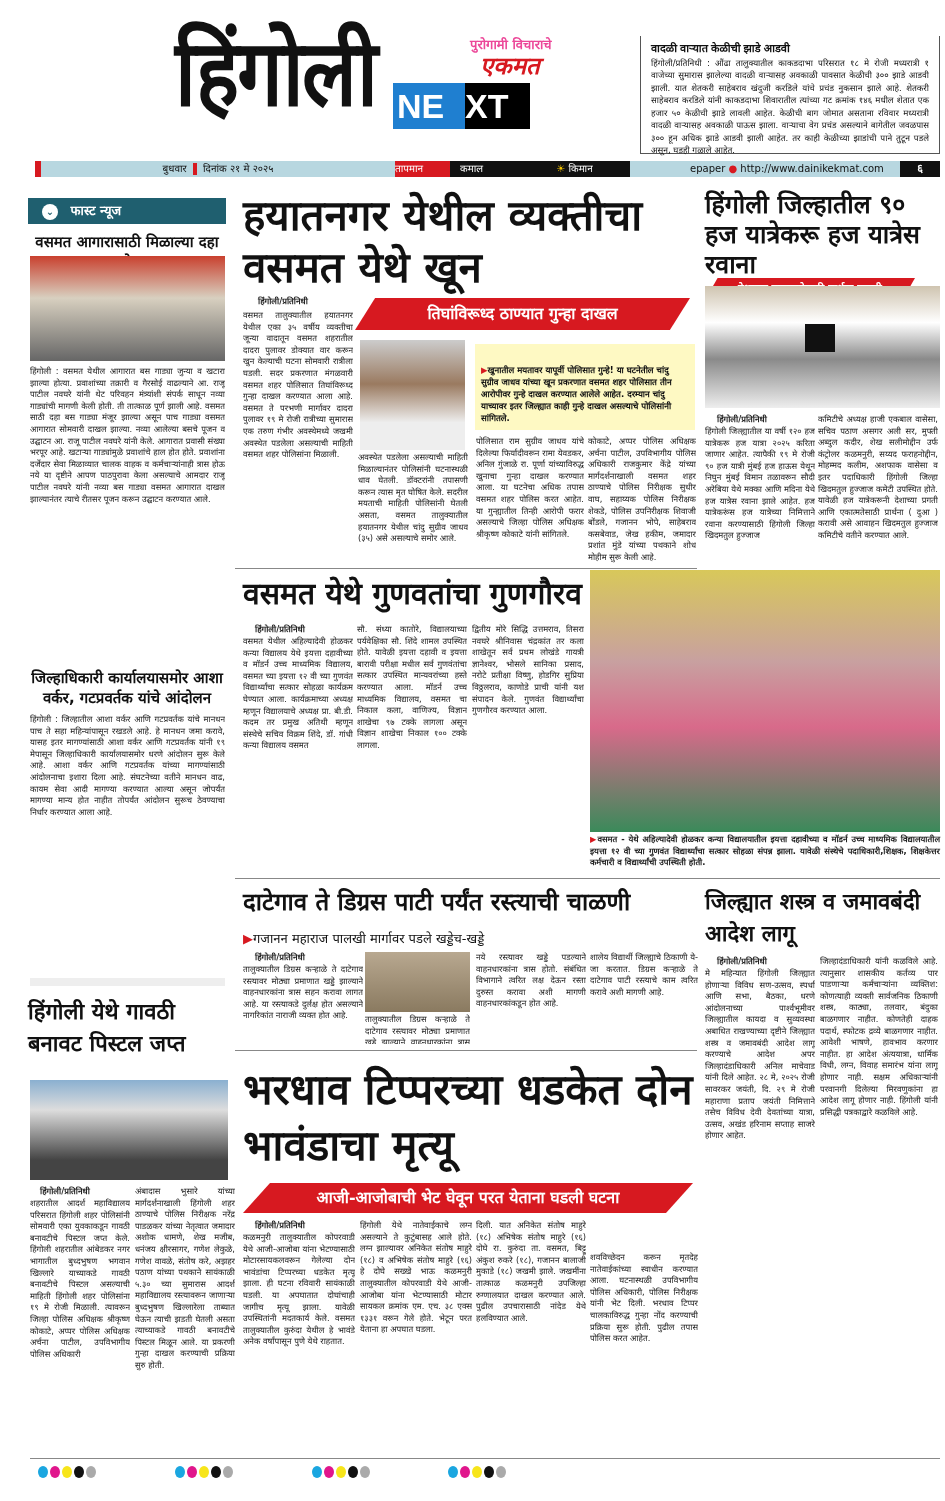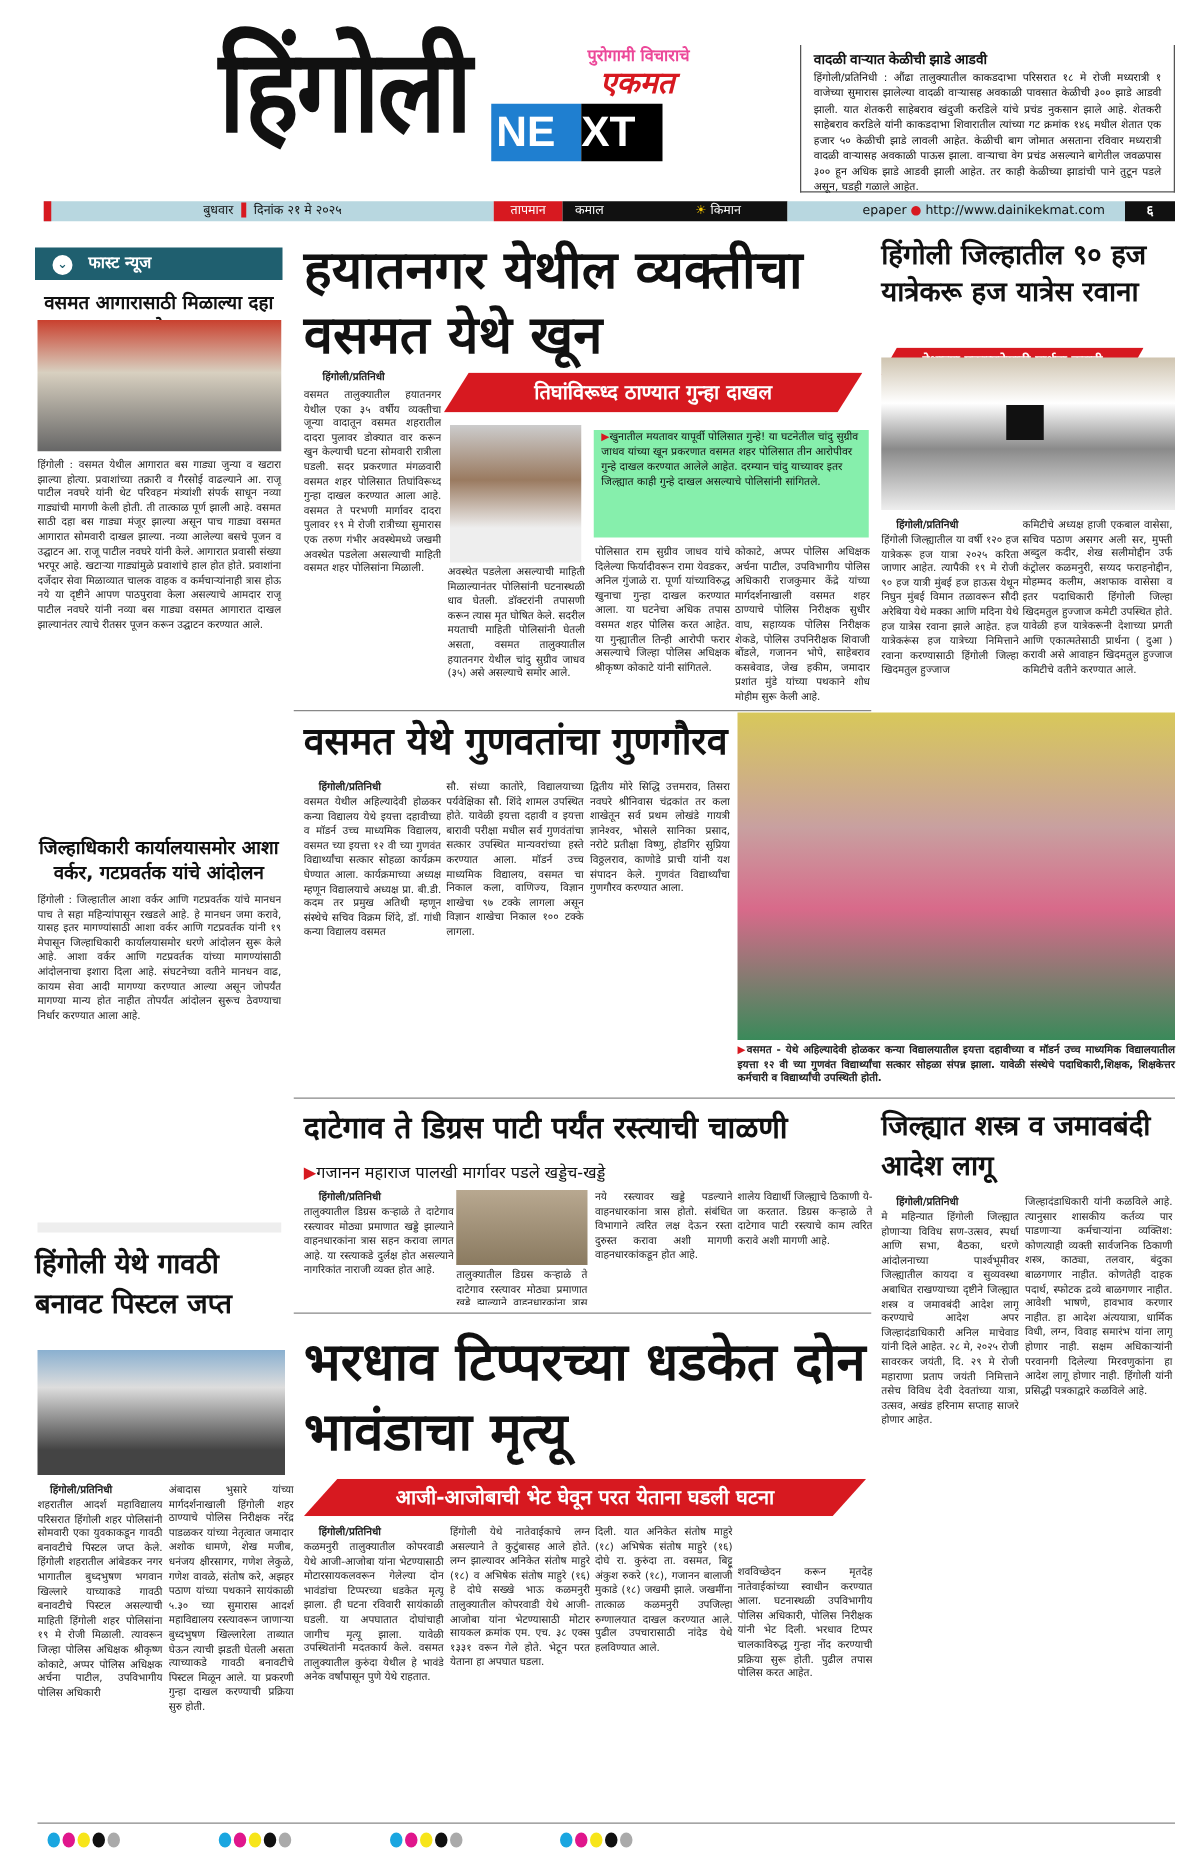--- a/index.html
+++ b/index.html
@@ -6,21 +6,21 @@
 body{width:945px;height:1501px;background:#fff;font-family:"DejaVu Sans",sans-serif;color:#111;position:relative;overflow:hidden}
 .abs{position:absolute}
 .masthead-title{left:175px;top:28px;font-size:92px;font-weight:bold;letter-spacing:-2px;line-height:1;color:#111;font-family:"DejaVu Sans",sans-serif;transform:scaleX(0.88);transform-origin:left}
 .tagline{left:470px;top:35px;color:#ec4899;font-size:13px;font-weight:bold;font-family:"DejaVu Serif",serif}
 .brand{left:480px;top:48px;color:#d71920;font-size:24px;font-weight:bold;font-style:italic;font-family:"DejaVu Serif",serif}
 .next{left:393px;top:83px;width:72px;height:46px;background:#1f7fd0;color:#fff;font-size:34px;font-weight:bold;font-family:"Liberation Sans",sans-serif;line-height:46px;padding-left:4px}
 .next2{left:465px;top:83px;width:65px;height:46px;background:#000000;color:#fff;font-size:34px;font-weight:bold;font-family:"Liberation Sans",sans-serif;line-height:46px}
 .topbox{left:640px;top:36px;width:300px;height:118px;border:1px solid #555;border-top:none;padding:6px 10px;font-size:8.5px;line-height:12.5px;text-align:justify}
 .topbox h4{font-size:11px;margin-bottom:2px;font-family:Liberation Sans, sans-serif}
 .datebar{left:35px;top:161px;width:360px;height:16px;background:#b8d7e0;font-size:10px;text-align:center;line-height:16px;border-left:6px solid #d71920}
-.tempred{left:395px;top:161px;width:55px;height:16px;background:#d71920;color:#fff;font-size:10px;text-align:center;line-height:16px}
+.tempred{left:395px;top:161px;width:55px;height:16px;background:#d71920;color:#fff;font-size:10px;text-align:left;line-height:16px}
 .tempblk{left:450px;top:161px;width:180px;height:16px;background:#111;color:#fff;font-size:10px;line-height:16px;padding-left:10px}
 .sun{color:#f5c400}
 .epaper{left:630px;top:161px;width:270px;height:16px;background:#b8d7e0;font-size:10px;line-height:16px;padding-left:60px}
 .pageno{left:900px;top:161px;width:40px;height:16px;background:#111;color:#fff;font-size:11px;text-align:center;line-height:16px;font-weight:bold}
 .fastnews{left:28px;top:198px;width:198px;height:26px;background:#1f5f6f;color:#fff;font-size:13px;line-height:26px;padding-left:14px;font-weight:bold}
 .h-left{font-weight:bold;font-size:15px;line-height:20px;text-align:center}
 .body-t{font-size:8.3px;line-height:11.6px;text-align:justify;color:#222}
 .img{background:linear-gradient(135deg,#9aa6a8,#c2b7a3,#7d8a70);}
 .big-head{font-family:"DejaVu Serif",serif;font-weight:bold;font-size:40px;line-height:52px}
 .redbanner{background:#d71920;color:#fff;font-weight:bold;text-align:center;clip-path:polygon(6% 0,100% 0,94% 100%,0 100%)}
@@ -69,28 +69,28 @@
 <div class="abs h-left" style="left:28px;top:668px;width:198px;height:40px">जिल्हाधिकारी कार्यालयासमोर आशा वर्कर, गटप्रवर्तक यांचे आंदोलन</div>
 <div class="abs body-t" style="left:30px;top:714px;width:195px;height:258px;overflow:hidden">हिंगोली : जिल्हातील आशा वर्कर आणि गटप्रवर्तक यांचे मानधन पाच ते सहा महिन्यांपासून रखडले आहे. हे मानधन जमा करावे, यासह इतर मागण्यांसाठी आशा वर्कर आणि गटप्रवर्तक यांनी १९ मेपासून जिल्हाधिकारी कार्यालयासमोर धरणे आंदोलन सुरू केले आहे. आशा वर्कर आणि गटप्रवर्तक यांच्या मागण्यांसाठी आंदोलनाचा इशारा दिला आहे. संघटनेच्या वतीने मानधन वाढ, कायम सेवा आदी मागण्या करण्यात आल्या असून जोपर्यंत मागण्या मान्य होत नाहीत तोपर्यंत आंदोलन सुरूच ठेवण्याचा निर्धार करण्यात आला आहे.</div>
 <div class="abs" style="left:30px;top:978px;width:195px;height:8px;background:#eee"></div>
 
 <div class="abs big-head" style="left:243px;top:190px;width:455px;font-size:42px">हयातनगर येथील व्यक्तीचा वसमत येथे खून</div>
 <div class="abs redbanner" style="left:355px;top:298px;width:335px;height:32px;font-size:16px;line-height:32px">तिघांविरूध्द ठाण्यात गुन्हा दाखल</div>
 <div class="abs body-t" style="left:258px;top:296px;width:94px;font-weight:bold">हिंगोली/प्रतिनिधी</div>
 <div class="abs body-t" style="left:243px;top:310px;width:110px;height:255px;overflow:hidden">वसमत तालुक्यातील हयातनगर येथील एका ३५ वर्षीय व्यक्तीचा जून्या वादातून वसमत शहरातील दादरा पुलावर डोक्यात वार करून खुन केल्याची घटना सोमवारी रात्रीला घडली. सदर प्रकरणात मंगळवारी वसमत शहर पोलिसात तिघांविरूध्द गुन्हा दाखल करण्यात आला आहे. वसमत ते परभणी मार्गावर दादरा पुलावर १९ मे रोजी रात्रीच्या सुमारास एक तरुण गंभीर अवस्थेमध्ये जखमी अवस्थेत पडलेला असल्याची माहिती वसमत शहर पोलिसांना मिळाली.</div>
 <div class="abs" style="left:360px;top:340px;width:105px;height:110px;background:linear-gradient(180deg,#ccc,#9a7a60 40%,#eee 75%)"></div>
 <div class="abs body-t" style="left:358px;top:452px;width:110px;height:112px;overflow:hidden">अवस्थेत पडलेला असल्याची माहिती मिळाल्यानंतर पोलिसांनी घटनास्थळी धाव घेतली. डॉक्टरांनी तपासणी करून त्यास मृत घोषित केले. सदरील मयताची माहिती पोलिसांनी घेतली असता, वसमत तालुक्यातील हयातनगर येथील चांदु सुग्रीव जाधव (३५) असे असल्याचे समोर आले.</div>
-<div class="abs" style="left:475px;top:344px;width:220px;height:86px;background:#86efac;font-size:8.5px;line-height:12px;padding:0 6px;font-weight:normal">
+<div class="abs" style="left:475px;top:344px;width:220px;height:86px;background:#fef9c3;font-size:8.5px;line-height:12px;padding:20px 6px;font-weight:bold">
   <span style="color:#d71920">▶</span><span>खुनातील मयतावर यापूर्वी पोलिसात गुन्हे! या घटनेतील चांदु सुग्रीव जाधव यांच्या खून प्रकरणात वसमत शहर पोलिसात तीन आरोपीवर गुन्हे दाखल करण्यात आलेले आहेत. दरम्यान चांदु याच्यावर इतर जिल्ह्यात काही गुन्हे दाखल असल्याचे पोलिसांनी सांगितले.</span>
 </div>
 <div class="abs body-t" style="left:476px;top:436px;width:108px;height:128px;overflow:hidden">पोलिसात राम सुग्रीव जाधव यांचे दिलेल्या फिर्यादीवरून रामा येवडकर, अनिल गुंजाळे रा. पूर्णा यांच्याविरुद्ध खुनाचा गुन्हा दाखल करण्यात आला. या घटनेचा अधिक तपास वसमत शहर पोलिस करत आहेत. या गुन्ह्यातील तिन्ही आरोपी फरार असल्याचे जिल्हा पोलिस अधिक्षक श्रीकृष्ण कोकाटे यांनी सांगितले.</div>
 <div class="abs body-t" style="left:588px;top:436px;width:108px;height:128px;overflow:hidden">कोकाटे, अप्पर पोलिस अधिक्षक अर्चना पाटील, उपविभागीय पोलिस अधिकारी राजकुमार केंद्रे यांच्या मार्गदर्शनाखाली वसमत शहर ठाण्याचे पोलिस निरीक्षक सुधीर वाघ, सहाय्यक पोलिस निरीक्षक शेकडे, पोलिस उपनिरीक्षक शिवाजी बोंडले, गजानन भोपे, साहेबराव कसबेवाड, जेख हकीम, जमादार प्रशांत मुंडे यांच्या पथकाने शोध मोहीम सुरू केली आहे.</div>
 <div class="abs rule" style="left:235px;top:568px;width:462px"></div>
 
-<div class="abs" style="left:705px;top:190px;width:235px;font-size:22px;font-weight:bold;line-height:30px">हिंगोली जिल्हातील ९० हज यात्रेकरू हज यात्रेस रवाना</div>
+<div class="abs" style="left:705px;top:190px;width:235px;font-size:25px;font-weight:bold;line-height:30px">हिंगोली जिल्हातील ९० हज यात्रेकरू हज यात्रेस रवाना</div>
 <div class="abs redbanner" style="left:705px;top:278px;width:210px;height:22px;font-size:11px;line-height:22px">देशाच्या एकात्मतेसाठी प्रार्थना करावी</div>
 <div class="abs" style="left:705px;top:286px;width:235px;height:122px;background:linear-gradient(180deg,#cfc4b0,#fff 30%,#8a8a8a 60%,#eee)">
   <div style="position:absolute;left:100px;top:38px;width:30px;height:28px;background:#111"></div>
 </div>
 <div class="abs body-t" style="left:717px;top:414px;width:104px;font-weight:bold">हिंगोली/प्रतिनिधी</div>
 <div class="abs body-t" style="left:705px;top:426px;width:110px;height:140px;overflow:hidden">हिंगोली जिल्ह्यातील या वर्षी १२० हज यात्रेकरू हज यात्रा २०२५ करिता जाणार आहेत. त्यापैकी १९ मे रोजी ९० हज यात्री मुंबई हज हाऊस येथून निघुन मुंबई विमान तळावरून सौदी अरेबिया येथे मक्का आणि मदिना येथे हज यात्रेस रवाना झाले आहेत. हज यात्रेकरूंस हज यात्रेच्या निमित्ताने रवाना करण्यासाठी हिंगोली जिल्हा खिदमतुल हुज्जाज</div>
 <div class="abs body-t" style="left:818px;top:414px;width:120px;height:152px;overflow:hidden">कमिटीचे अध्यक्ष हाजी एकबाल वासेसा, सचिव पठाण असगर अली सर, मुफ्ती अब्दुल कदीर, शेख सलीमोद्दीन उर्फ कंट्रोलर कळमनुरी, सय्यद फराहनोद्दीन, मोहम्मद कलीम, अशफाक वासेसा व इतर पदाधिकारी हिंगोली जिल्हा खिदमतुल हुज्जाज कमेटी उपस्थित होते. यावेळी हज यात्रेकरूनी देशाच्या प्रगती आणि एकात्मतेसाठी प्रार्थना ( दुआ ) करावी असे आवाहन खिदमतुल हुज्जाज कमिटीचे वतीने करण्यात आले.</div>
 
 <div class="abs" style="left:243px;top:570px;width:350px;font-size:30px;font-weight:bold;line-height:48px">वसमत येथे गुणवतांचा गुणगौरव</div>
 <div class="abs body-t" style="left:255px;top:624px;width:100px;font-weight:bold">हिंगोली/प्रतिनिधी</div>

